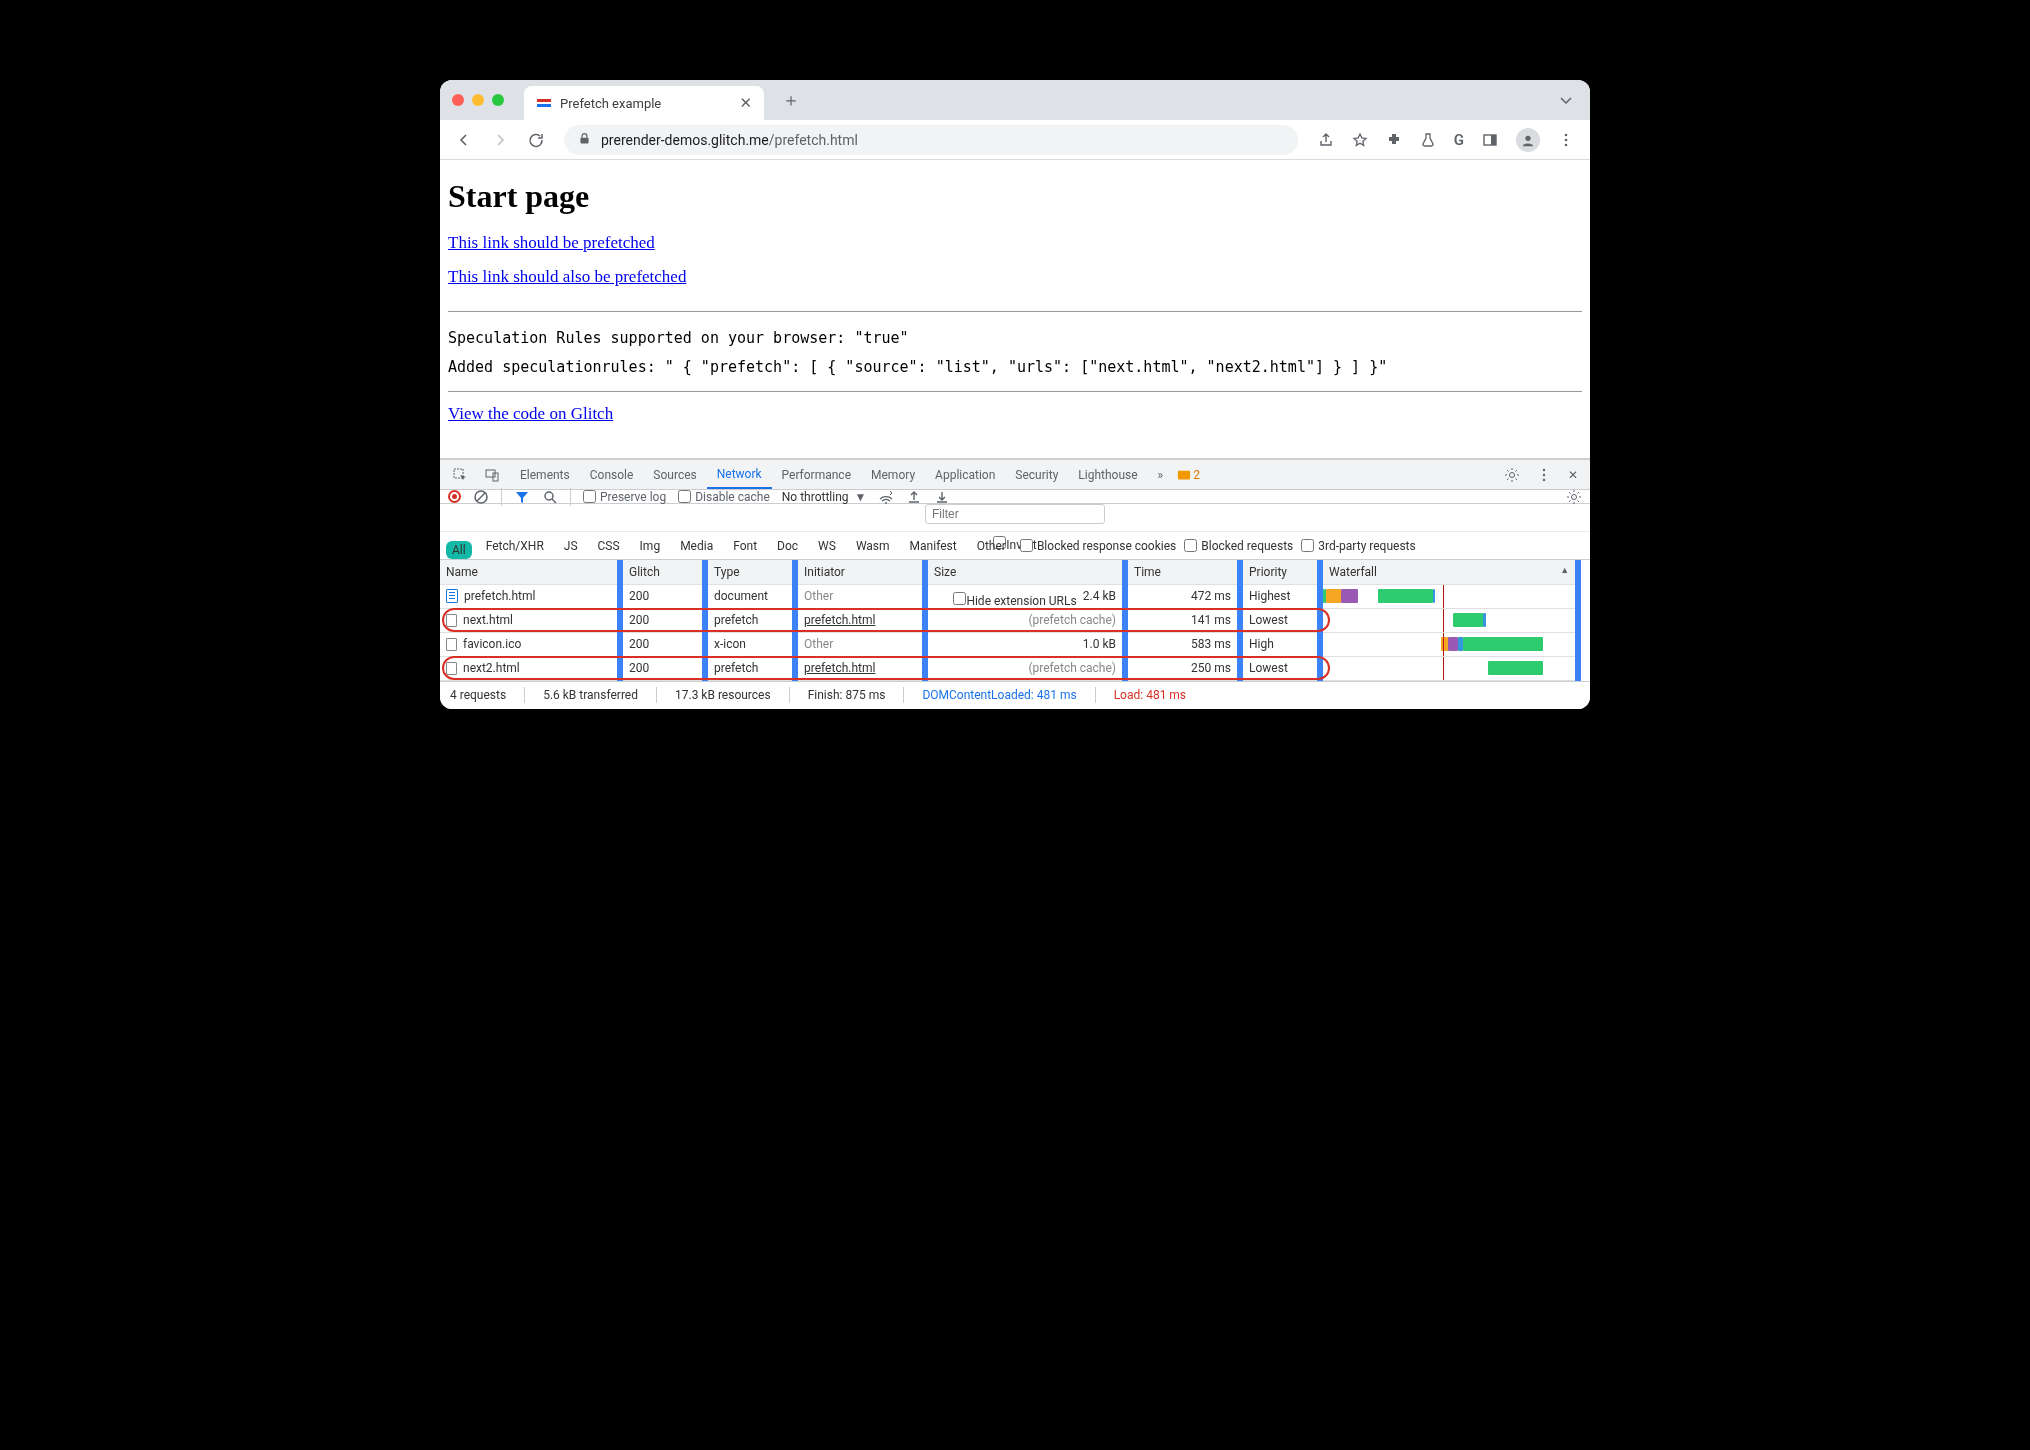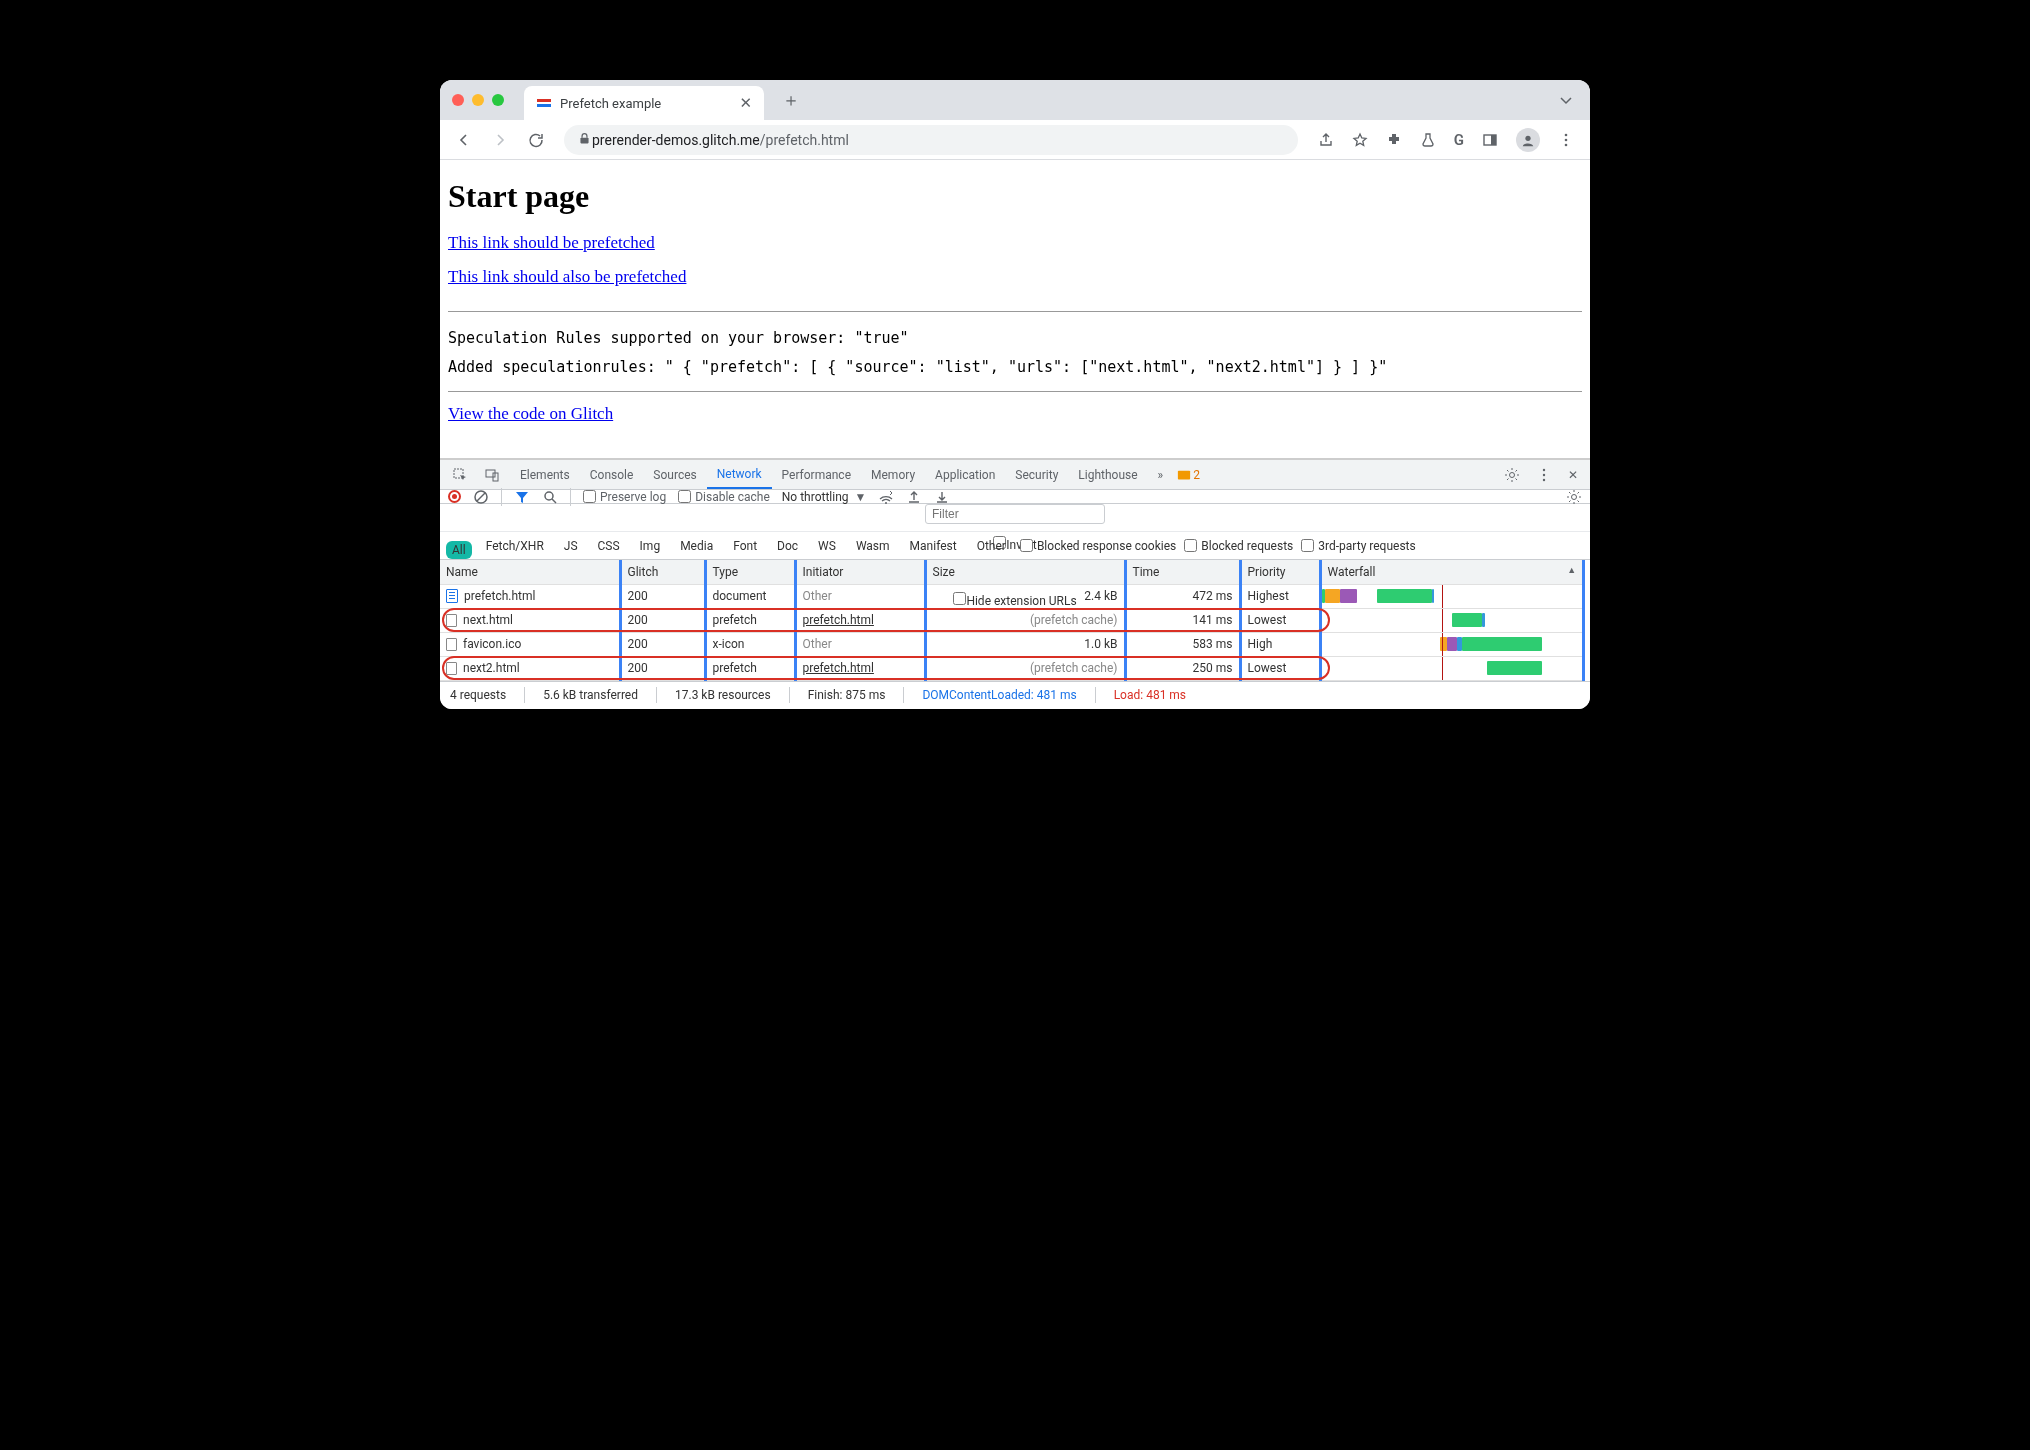--- a/index.html
+++ b/index.html
@@ -69,21 +69,21 @@
     flex: 1;
     display: flex;
     align-items: center;
     background: #f1f3f4;
     border-radius: 20px;
     height: 30px;
     padding: 0 14px;
     margin: 0 8px;
     font-size: 14px;
     color: #202124;
-    gap: 1px;
+    gap: 10px;
   }
   .omnibox .lock { color: #5f6368; font-size: 13px; }
   .omnibox .url-host { color: #202124; }
   .omnibox .url-path { color: #5f6368; }
   .toolbar-actions { display: flex; align-items: center; gap: 2px; }
   .avatar { width: 24px; height: 24px; border-radius: 50%; background: #dadce0; display:flex;align-items:center;justify-content:center;color:#5f6368;font-size:14px; }
   
   .page {
     padding: 18px 8px 20px 8px;
     font-family: Georgia, 'Times New Roman', serif;
@@ -108,21 +108,21 @@
   .dt-toolbar label { display:flex;align-items:center;gap:4px;color:#5f6368;white-space:nowrap;}
   .dt-toolbar .sel { display:flex;align-items:center;gap:6px;color:#333;}
   .dt-filterbar { display:flex; align-items:center; height:28px; background:#fff; border-bottom:1px solid #e8eaed; padding:0 6px; gap:12px;flex-direction:column;}
   .dt-filterbar input { border:1px solid #cacdd1; border-radius:3px; padding:2px 6px; width:180px; font-size:12px;}
   .dt-types { display:flex; align-items:center; height:28px; background:#fff; border-bottom:1px solid #cacdd1; padding:0 6px; gap:8px; flex-wrap:nowrap;}
   .dt-types .t { padding:2px 6px; border-radius:6px; color:#333; cursor:pointer;}
   .dt-types .t.active { background:#14b8a6;margin-top:9px; }
   .dt-types label { display:flex;align-items:center;gap:4px;color:#333;white-space:nowrap;}
   
   .nettable { width:100%; border-collapse:collapse; }
-  .nettable th, .nettable td { border-right:3px solid #3b82f6; border-bottom:1px solid #e0e0e0; padding:4px 6px; text-align:left; font-size:12px; height:24px;}
+  .nettable th, .nettable td { border-right:6px solid #3b82f6; border-bottom:1px solid #e0e0e0; padding:4px 6px; text-align:left; font-size:12px; height:24px;}
   .nettable th { background:#f1f3f4; color:#333; font-weight:normal; position:relative;}
   .nettable th.waterfall::after { content:"▲"; position:absolute; right:6px; color:#5f6368; font-size:9px;}
   .nettable td.size, .nettable td.time { text-align:right; }
   .nettable td .docicon { display:inline-block; width:12px; height:14px; border:1px solid #1a73e8; border-radius:1px; margin-right:6px; vertical-align:middle; position:relative;}
   .nettable td .docicon::before{content:"";position:absolute;left:2px;right:2px;top:2px;height:1px;background:#1a73e8;box-shadow:0 3px 0 #1a73e8,0 6px 0 #1a73e8;}
   .nettable td .fileicon { display:inline-block; width:11px; height:13px; border:1px solid #888; border-radius:1px; margin-right:6px; vertical-align:middle;}
   .nettable td.initiator a { color:#333; text-decoration:underline; }
   .nettable td.initiator .other { color:#888; }
   .nettable td .cache { color:#888; }
   .row-highlight { position:relative; }

